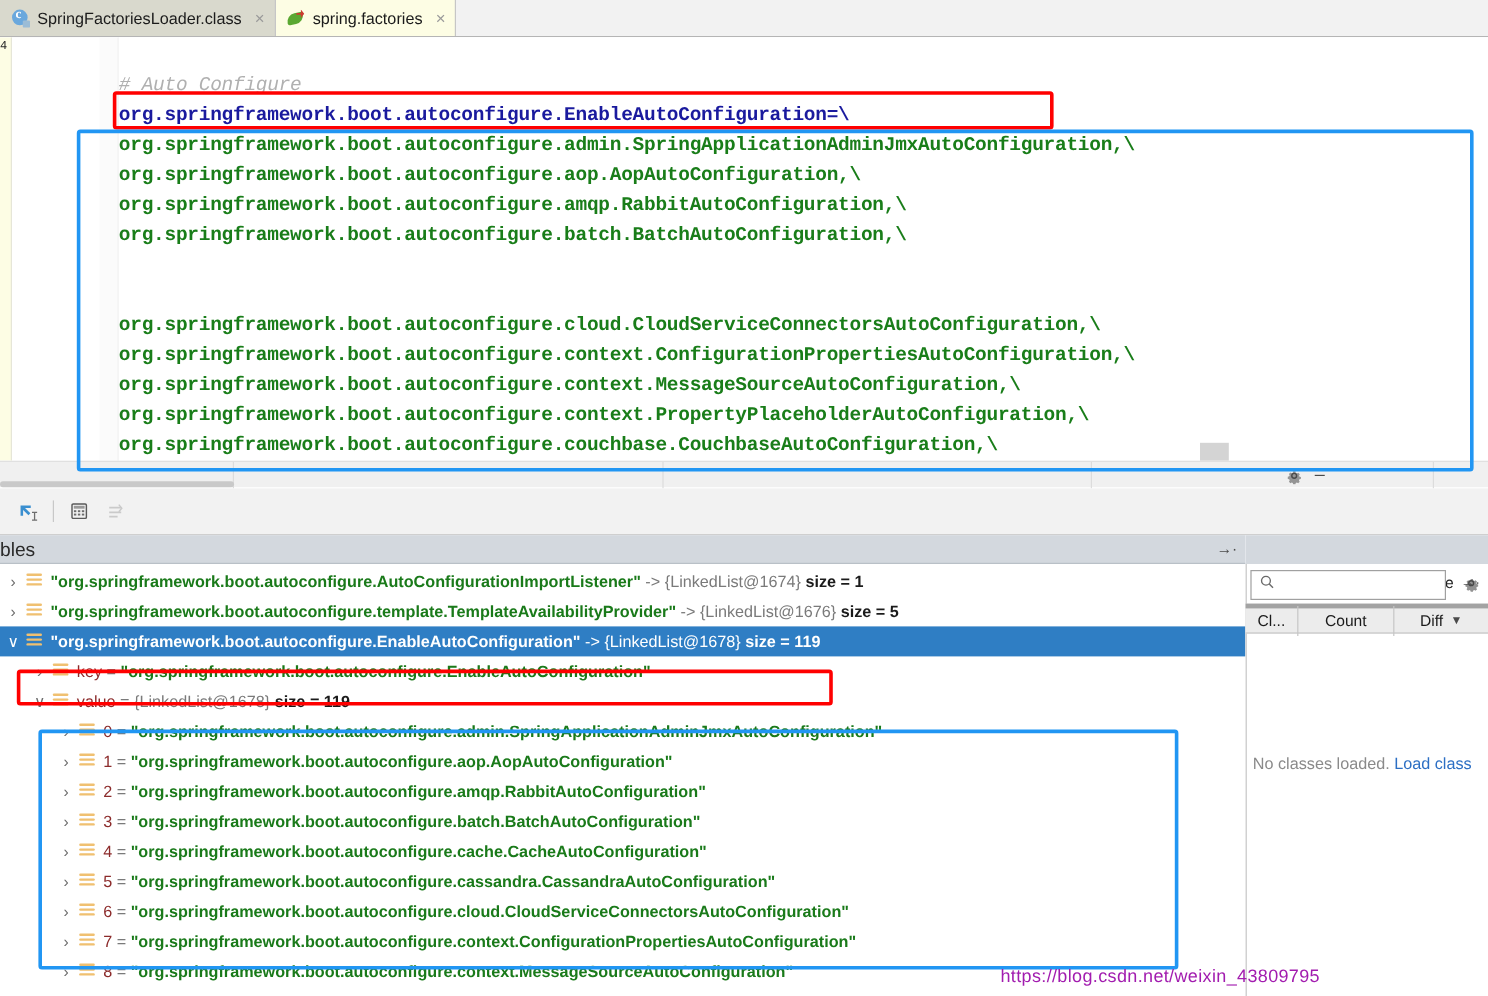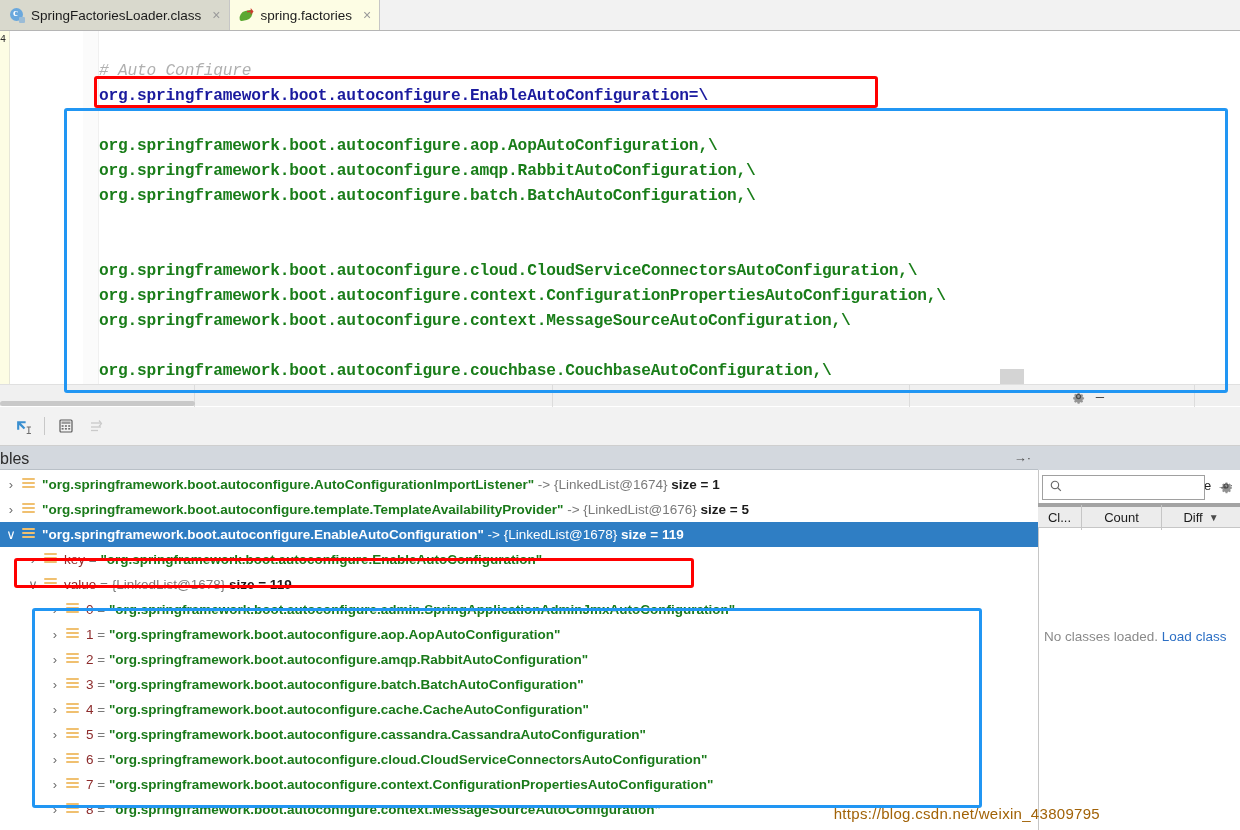--- a/index.html
+++ b/index.html
@@ -236,21 +236,21 @@
     position: absolute; left: 0; top: 24px; width: 1px; height: 360px; background: #c6c6c6;
   }
 
   
   .box { position: absolute; pointer-events: none; }
   .box.red { border: 3px solid #ff0000; border-radius: 3px; }
   .box.blue { border: 3px solid #2196f3; border-radius: 3px; }
 
   .watermark {
     position: absolute; right: 8px; top: 805px;
-    font-size: 15px; color: #a16207; letter-spacing: 0.3px;
+    font-size: 15px; color: #a21caf; letter-spacing: 0.3px;
   }
 </style>
 </head>
 <body>
 
 <div id="app">
 
   <div class="tabbar">
     <div class="tab inactive">
       <span class="tab-ico ico-class">
@@ -268,26 +268,28 @@
 
   <div class="editor">
     <div class="marker-strip">
       <span class="mk">4</span>
     </div>
     <div class="gutter-fold"></div>
 
     <div class="code-area">
       <div class="cline c-comment" style="top:28px"># Auto Configure</div>
       <div class="cline c-key" style="top:53px">org.springframework.boot.autoconfigure.EnableAutoConfiguration=\</div>
+      <div class="cline c-val" style="top:78px">org.springframework.boot.autoconfigure.admin.SpringApplicationAdminJmxAutoConfiguration,\</div>
       <div class="cline c-val" style="top:103px">org.springframework.boot.autoconfigure.aop.AopAutoConfiguration,\</div>
       <div class="cline c-val" style="top:128px">org.springframework.boot.autoconfigure.amqp.RabbitAutoConfiguration,\</div>
       <div class="cline c-val" style="top:153px">org.springframework.boot.autoconfigure.batch.BatchAutoConfiguration,\</div>
       <div class="cline c-val" style="top:228px">org.springframework.boot.autoconfigure.cloud.CloudServiceConnectorsAutoConfiguration,\</div>
       <div class="cline c-val" style="top:253px">org.springframework.boot.autoconfigure.context.ConfigurationPropertiesAutoConfiguration,\</div>
       <div class="cline c-val" style="top:278px">org.springframework.boot.autoconfigure.context.MessageSourceAutoConfiguration,\</div>
+      <div class="cline c-val" style="top:303px">org.springframework.boot.autoconfigure.context.PropertyPlaceholderAutoConfiguration,\</div>
       <div class="cline c-val" style="top:328px">org.springframework.boot.autoconfigure.couchbase.CouchbaseAutoConfiguration,\</div>
     </div>
   </div>
 
   <div class="caret-block"></div>
 
   <div class="hscroll">
     <div class="seg" style="left:0px;width:195px;"></div>
     <div class="seg" style="left:195px;width:358px;"></div>
     <div class="seg" style="left:553px;width:357px;"></div>

